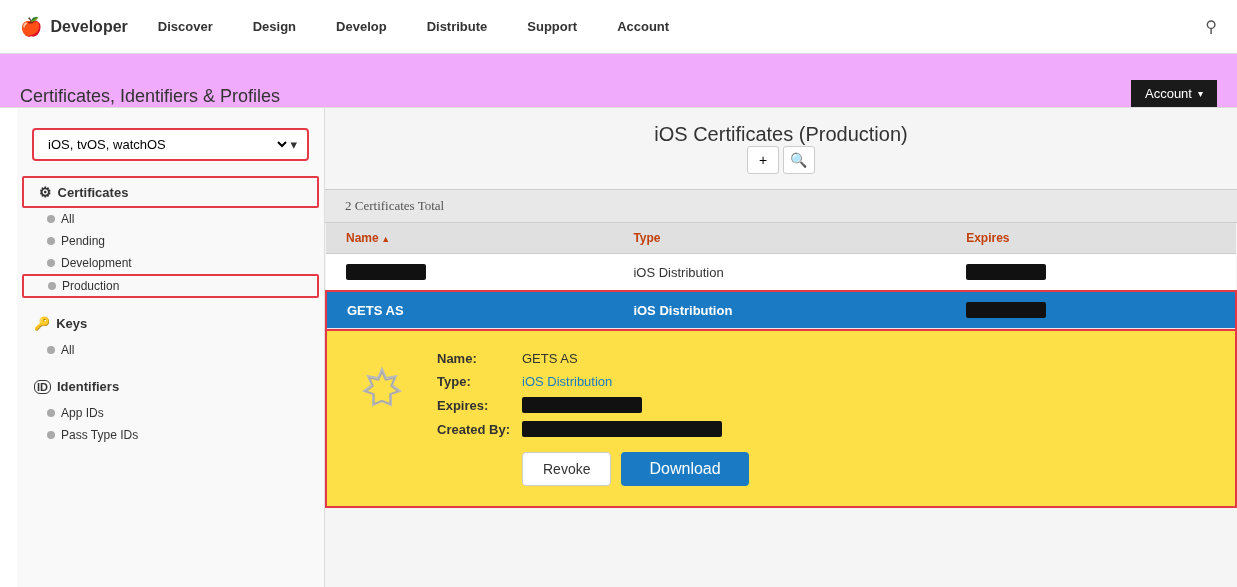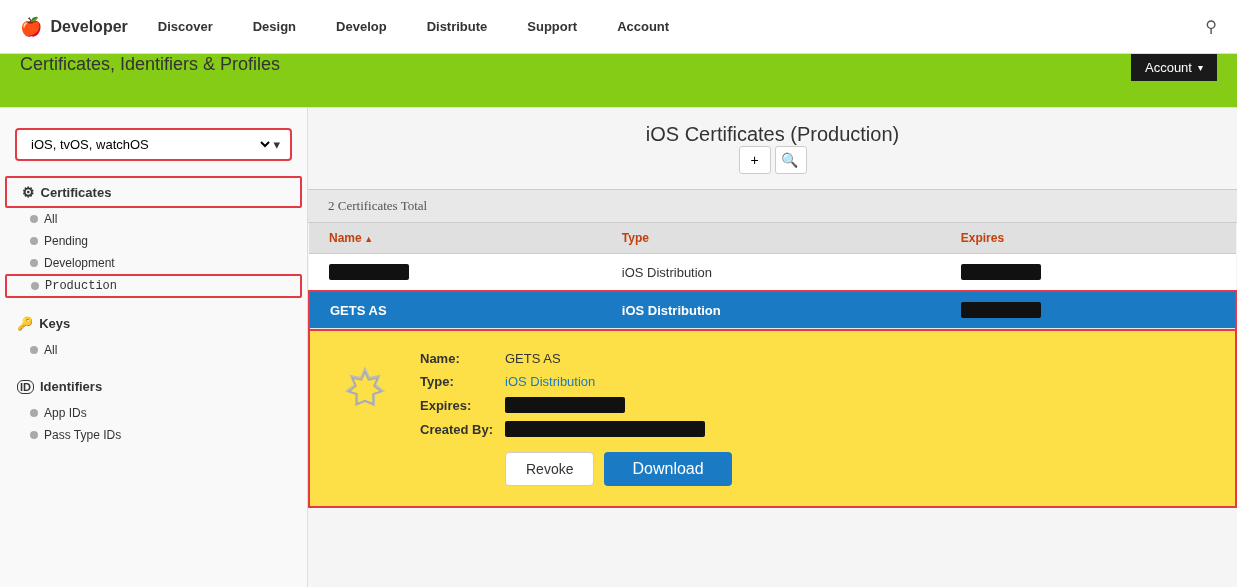--- a/index.html
+++ b/index.html
@@ -39,24 +39,24 @@
     }
     .top-nav .search-icon {
       font-size: 16px;
       color: #555;
       cursor: pointer;
     }
 
     
     .sub-header {
       display: flex;
-      align-items: flex-start;
+      align-items: flex-end;
       justify-content: space-between;
       height: 54px;
-      background: #84cc16;
+      background: #f0abfc;
       border-bottom: 1px solid #ddd;
       padding: 0 20px;
     }
     .sub-header .page-title {
       font-size: 18px;
       font-weight: 400;
       color: #333;
     }
     .sub-header .account-btn {
       background: #1a1a1a;
@@ -68,20 +68,21 @@
       display: flex;
       align-items: center;
       gap: 6px;
     }
     .sub-header .account-btn .chevron { font-size: 10px; }
 
     
     .main-layout {
       display: flex;
       height: calc(587px - 108px);
+      padding-left: 17px;
     }
 
     
     .sidebar {
       width: 308px;
       min-width: 308px;
       background: #f9f9f9;
       border-right: 1px solid #ddd;
       padding: 10px 0;
       overflow-y: auto;
@@ -135,21 +136,20 @@
       cursor: pointer;
       display: flex;
       align-items: center;
       gap: 6px;
     }
     .sidebar-item.production-highlighted {
       border: 2px solid #e63946;
       margin: 0 5px;
       border-radius: 2px;
       padding: 3px 10px 3px 24px;
-      font-family: Liberation Mono, monospace;
     }
     .sidebar-item .dot {
       width: 8px;
       height: 8px;
       background: #aaa;
       border-radius: 50%;
       display: inline-block;
     }
 
     

